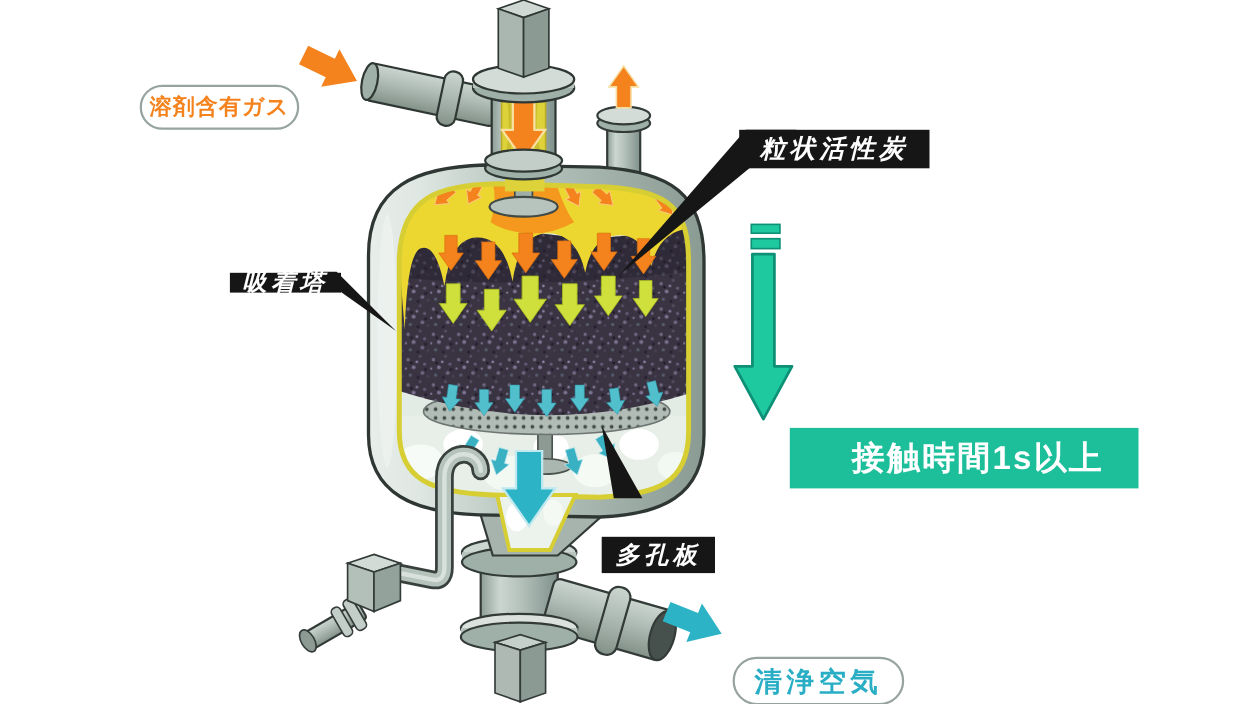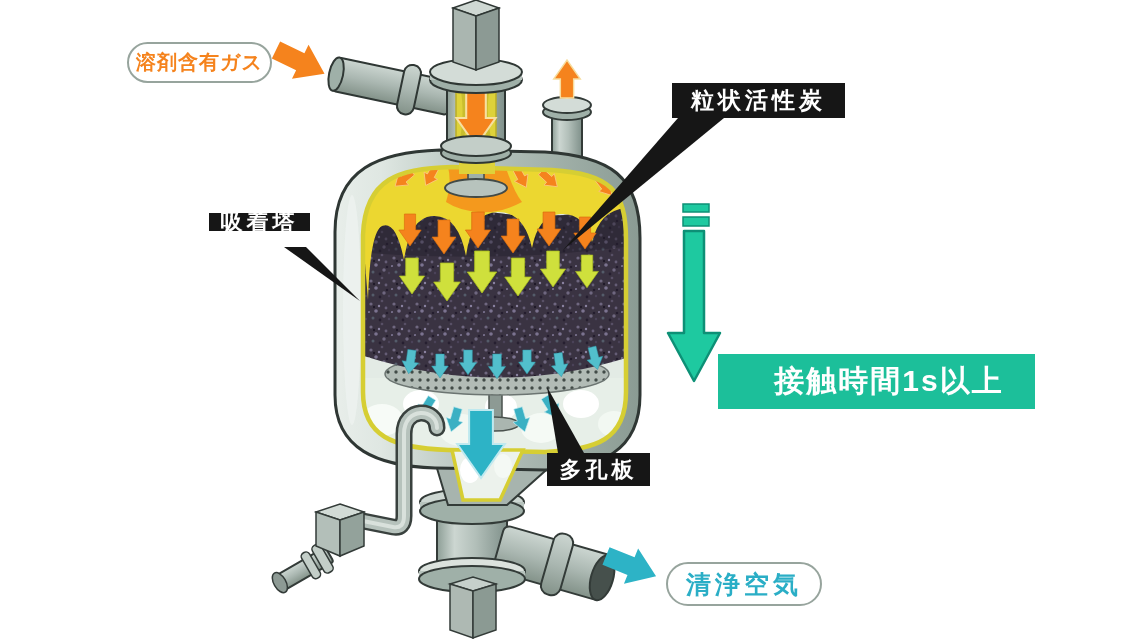--- a/index.html
+++ b/index.html
@@ -1,21 +1,21 @@
 <!DOCTYPE html>
 <html><head>
 <meta charset="utf-8">
 <style>
   html,body{margin:0;padding:0;background:#fff;}
   .stage{position:relative;width:1136px;height:640px;background:#ffffff;overflow:hidden;
          font-family:"Liberation Sans", sans-serif;}
   .stage svg{position:absolute;left:0;top:0;}
   .lbl{position:absolute;display:flex;align-items:center;justify-content:center;
-       font-weight:bold;white-space:nowrap;}
-  .blackbox{background:#161616;color:#ffffff;letter-spacing:4px;}
+       font-weight:bold;white-space:nowrap;margin-top:35px;}
+  .blackbox{background:#161616;color:#ffffff;letter-spacing:4px;font-style:italic;}
   .bb-carbon{left:672px;top:83px;width:173px;height:35px;font-size:23px;}
   .bb-tower{left:209px;top:213px;width:101px;height:18px;font-size:22px;}
   .bb-plate{left:547px;top:453px;width:103px;height:33px;font-size:22px;}
   .pill{background:#ffffff;border:2px solid #97a49d;border-radius:22px;}
   .pill-solvent{left:127px;top:42px;width:141px;height:37px;font-size:20px;
                 color:#f5831d;letter-spacing:1px;}
   .pill-clean{left:666px;top:562px;width:152px;height:40px;font-size:25px;
               color:#2aaec6;letter-spacing:4px;}
   .greenbox{background:#1cbf9a;color:#ffffff;}
   .gb-velocity{left:713px;top:239px;width:154px;height:59px;font-size:38px;letter-spacing:1px;}

